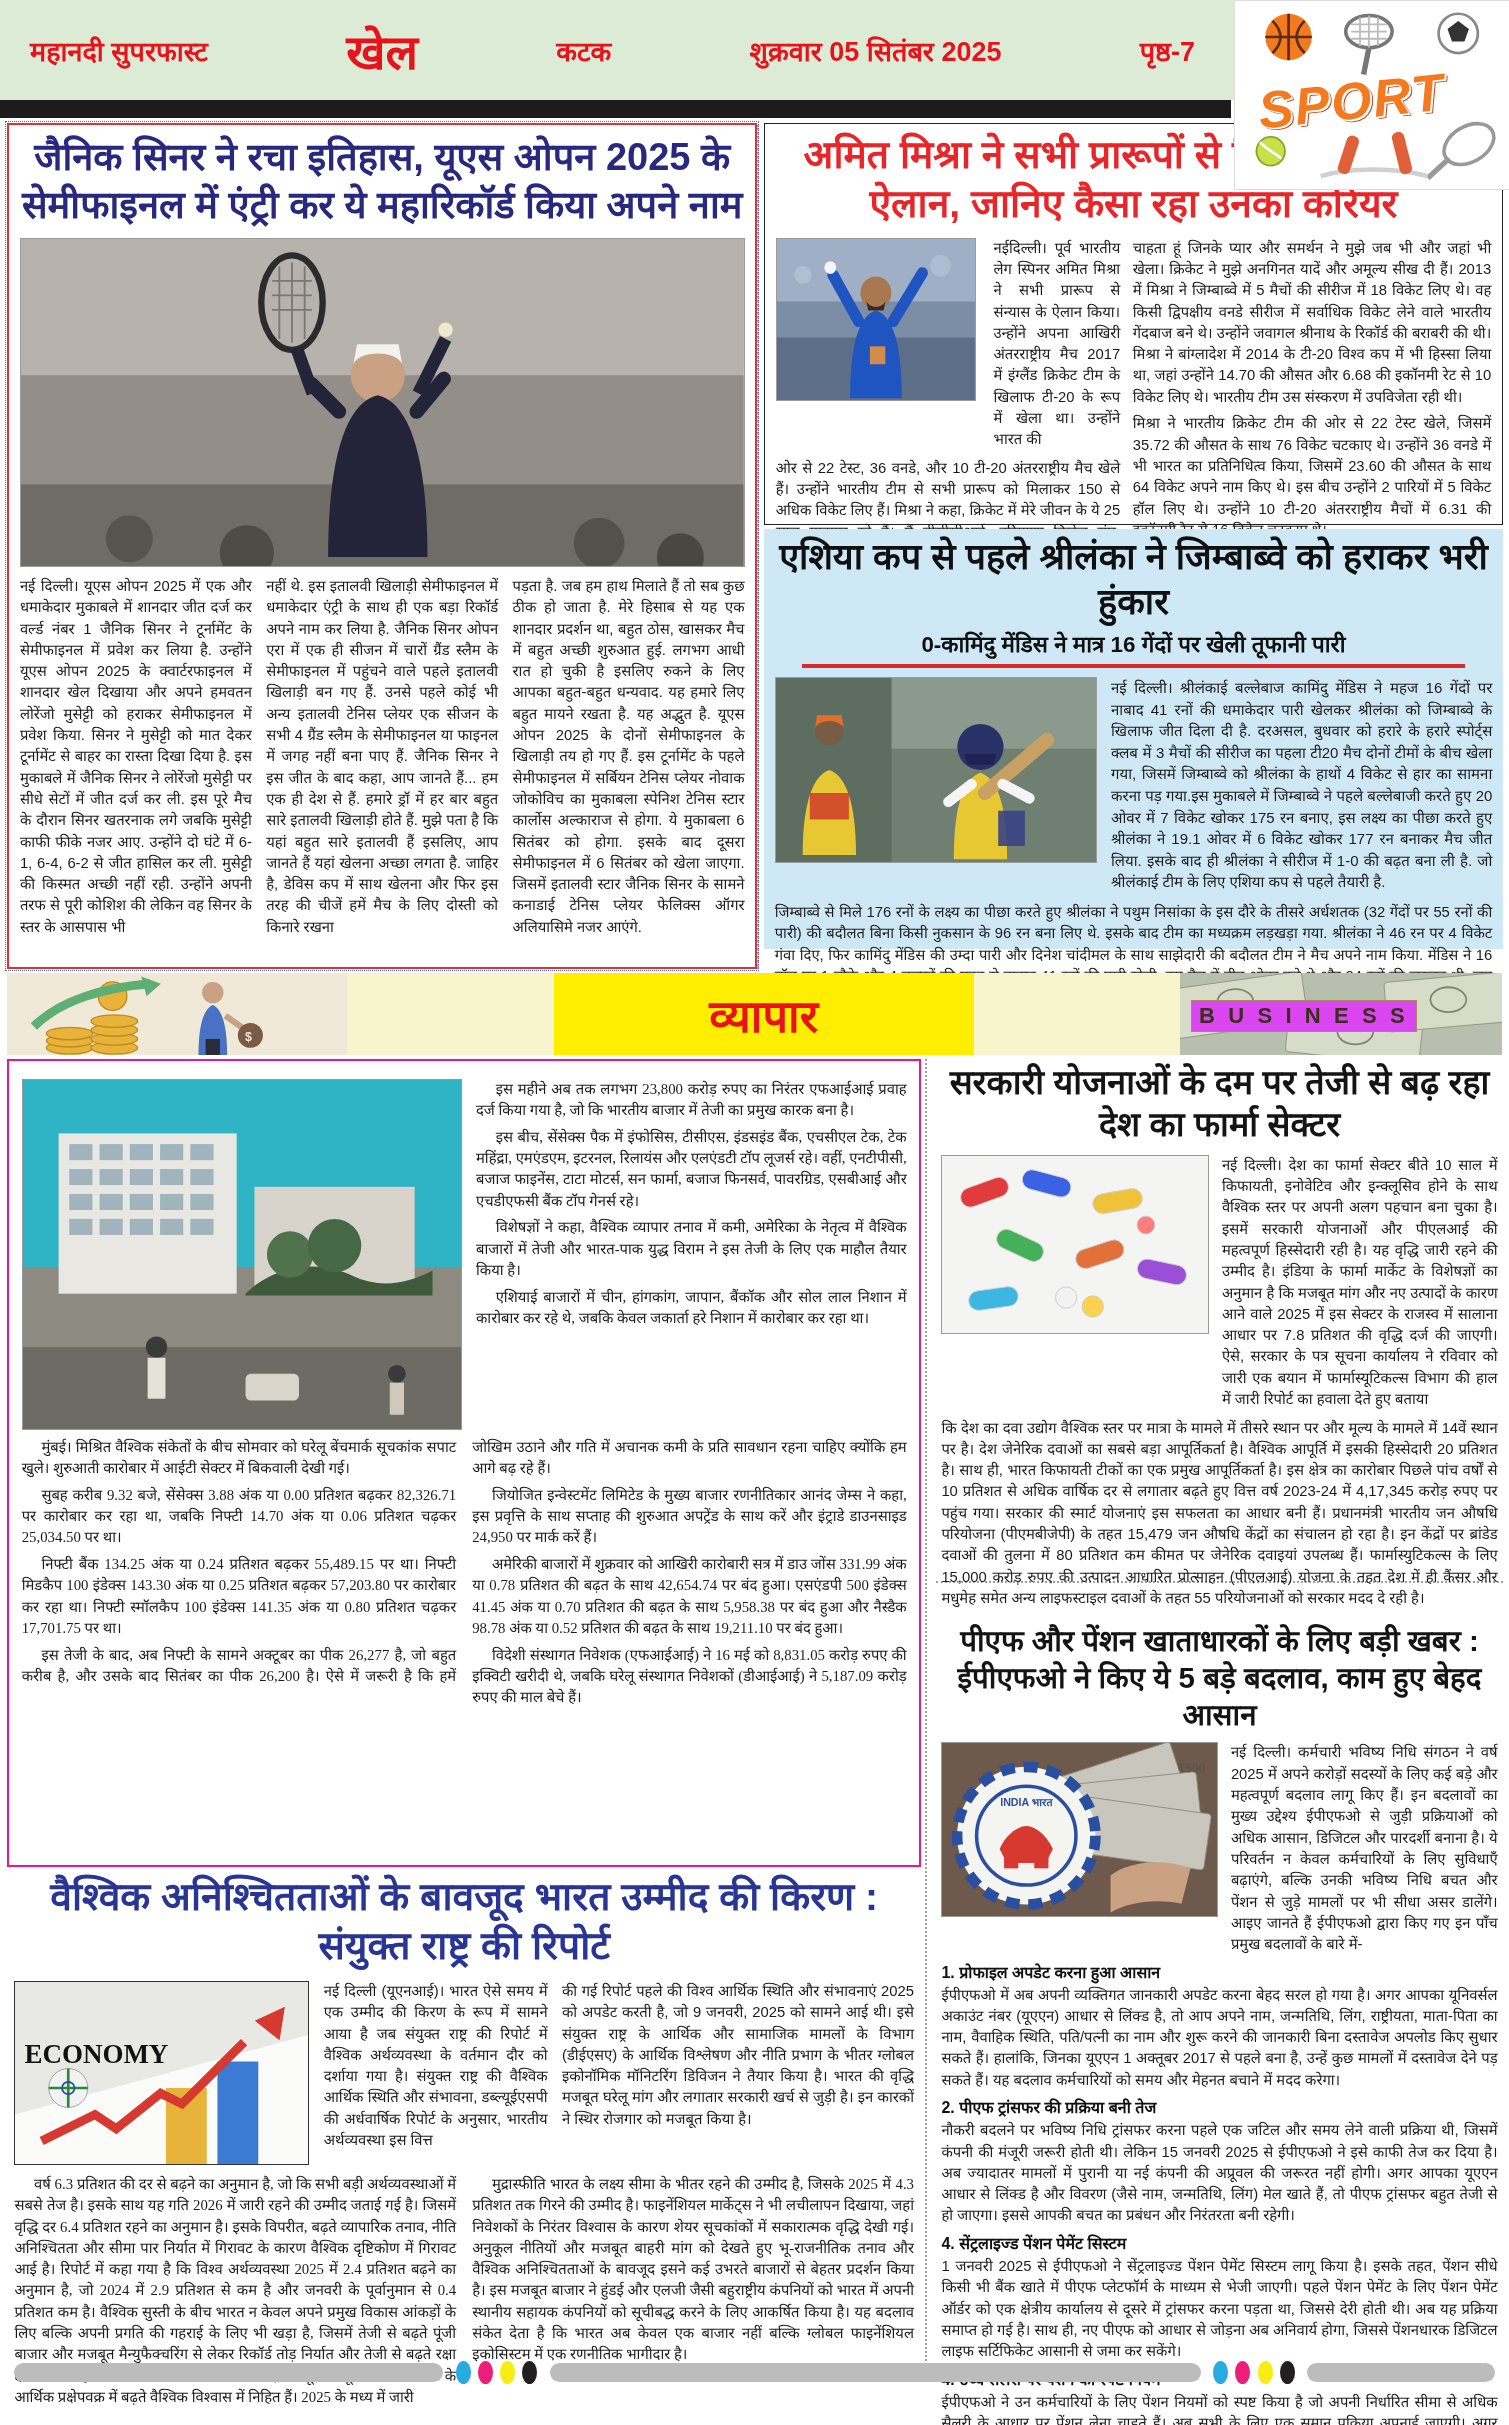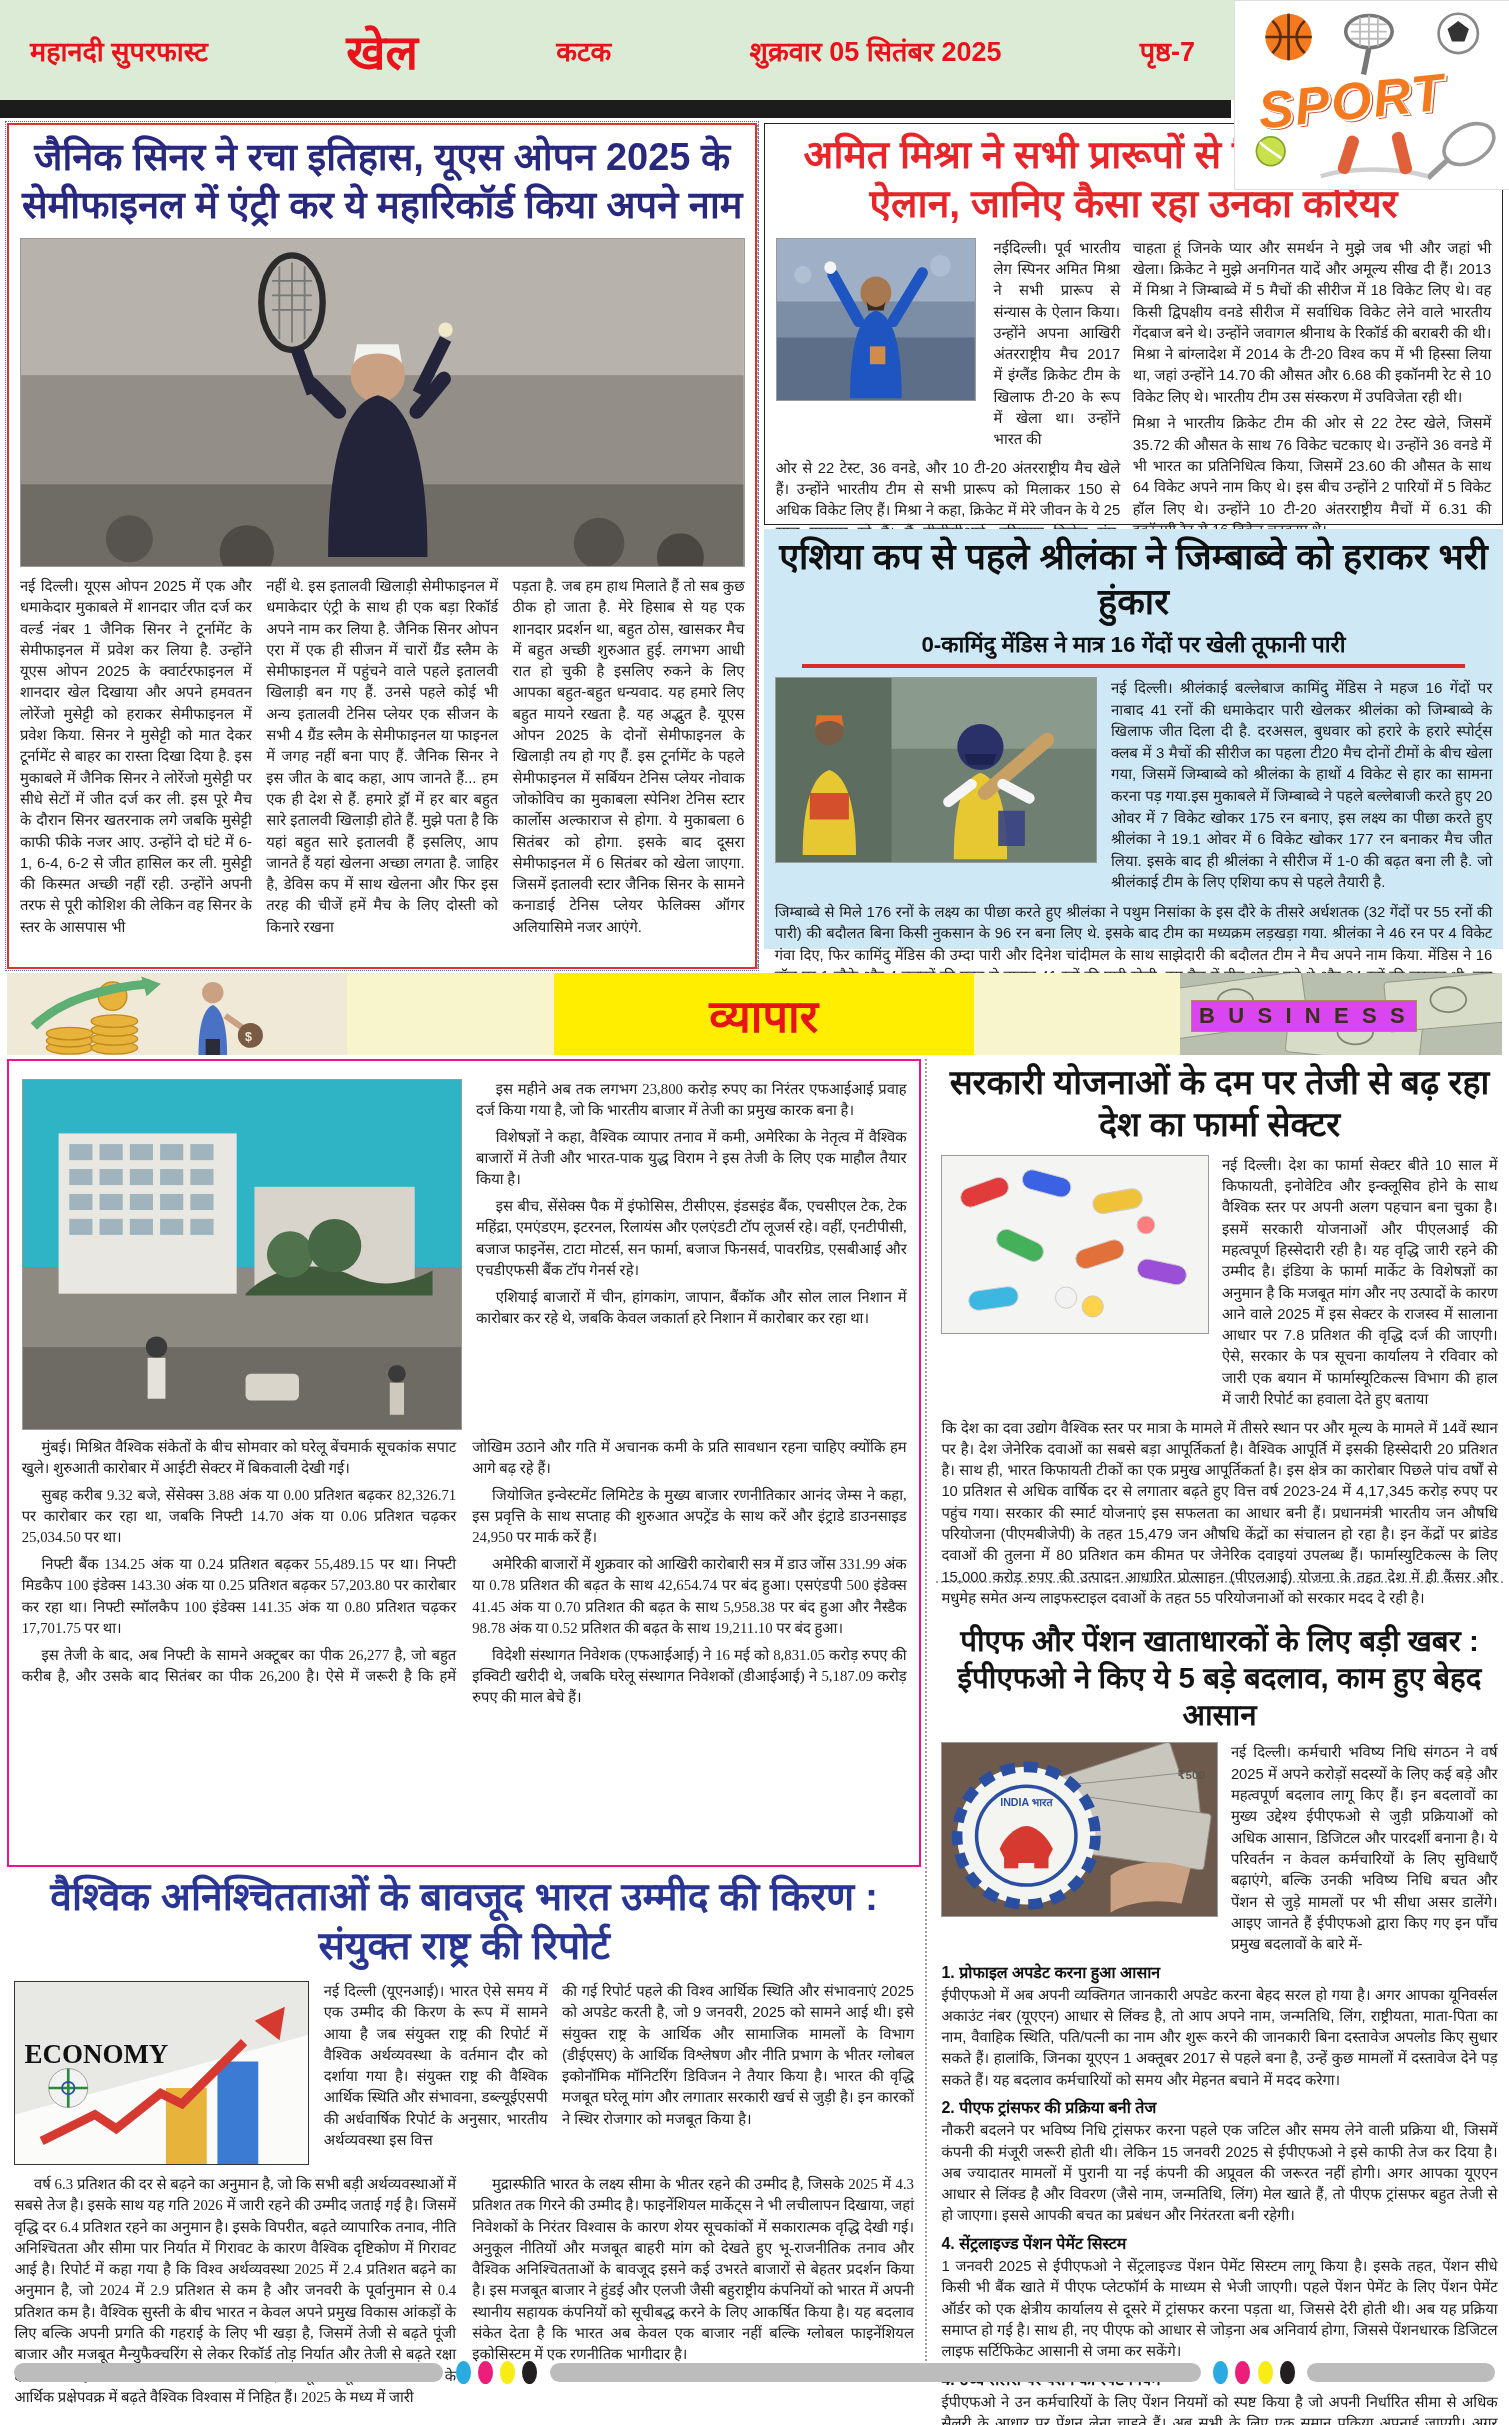--- a/index.html
+++ b/index.html
@@ -266,22 +266,22 @@
           <rect y="300" width="492" height="92" fill="#6e6b64"></rect>
           <circle cx="150" cy="300" r="12" fill="#3a3a3a"></circle>
             <rect x="140" y="312" width="20" height="46" fill="#e5e2da"></rect>
           <circle cx="420" cy="330" r="10" fill="#3a3a3a"></circle>
             <rect x="412" y="340" width="16" height="36" fill="#cfc9bd"></rect>
           <rect x="250" y="330" width="60" height="30" rx="6" fill="#dad5ca"></rect>
         </svg>
       </div>
       <div class="btxt" style="flex:1;">
         <p class="np">इस महीने अब तक लगभग 23,800 करोड़ रुपए का निरंतर एफआईआई प्रवाह दर्ज किया गया है, जो कि भारतीय बाजार में तेजी का प्रमुख कारक बना है।</p>
+        <p class="np">इस बीच, सेंसेक्स पैक में इंफोसिस, टीसीएस, इंडसइंड बैंक, एचसीएल टेक, टेक महिंद्रा, एमएंडएम, इटरनल, रिलायंस और एलएंडटी टॉप लूजर्स रहे। वहीं, एनटीपीसी, बजाज फाइनेंस, टाटा मोटर्स, सन फार्मा, बजाज फिनसर्व, पावरग्रिड, एसबीआई और एचडीएफसी बैंक टॉप गेनर्स रहे।</p>
         <p class="np">विशेषज्ञों ने कहा, वैश्विक व्यापार तनाव में कमी, अमेरिका के नेतृत्व में वैश्विक बाजारों में तेजी और भारत-पाक युद्ध विराम ने इस तेजी के लिए एक माहौल तैयार किया है।</p>
-        <p class="np">इस बीच, सेंसेक्स पैक में इंफोसिस, टीसीएस, इंडसइंड बैंक, एचसीएल टेक, टेक महिंद्रा, एमएंडएम, इटरनल, रिलायंस और एलएंडटी टॉप लूजर्स रहे। वहीं, एनटीपीसी, बजाज फाइनेंस, टाटा मोटर्स, सन फार्मा, बजाज फिनसर्व, पावरग्रिड, एसबीआई और एचडीएफसी बैंक टॉप गेनर्स रहे।</p>
         <p class="np">एशियाई बाजारों में चीन, हांगकांग, जापान, बैंकॉक और सोल लाल निशान में कारोबार कर रहे थे, जबकि केवल जकार्ता हरे निशान में कारोबार कर रहा था।</p>
       </div>
     </div>
     <div class="cols2 btxt" style="margin-top:7px;">
       <p class="np">मुंबई। मिश्रित वैश्विक संकेतों के बीच सोमवार को घरेलू बेंचमार्क सूचकांक सपाट खुले। शुरुआती कारोबार में आईटी सेक्टर में बिकवाली देखी गई।</p>
       <p class="np">सुबह करीब 9.32 बजे, सेंसेक्स 3.88 अंक या 0.00 प्रतिशत बढ़कर 82,326.71 पर कारोबार कर रहा था, जबकि निफ्टी 14.70 अंक या 0.06 प्रतिशत चढ़कर 25,034.50 पर था।</p>
       <p class="np">निफ्टी बैंक 134.25 अंक या 0.24 प्रतिशत बढ़कर 55,489.15 पर था। निफ्टी मिडकैप 100 इंडेक्स 143.30 अंक या 0.25 प्रतिशत बढ़कर 57,203.80 पर कारोबार कर रहा था। निफ्टी स्मॉलकैप 100 इंडेक्स 141.35 अंक या 0.80 प्रतिशत चढ़कर 17,701.75 पर था।</p>
       <p class="np">इस तेजी के बाद, अब निफ्टी के सामने अक्टूबर का पीक 26,277 है, जो बहुत करीब है, और उसके बाद सितंबर का पीक 26,200 है। ऐसे में जरूरी है कि हमें जोखिम उठाने और गति में अचानक कमी के प्रति सावधान रहना चाहिए क्योंकि हम आगे बढ़ रहे हैं।</p>
       <p class="np">जियोजित इन्वेस्टमेंट लिमिटेड के मुख्य बाजार रणनीतिकार आनंद जेम्स ने कहा, इस प्रवृत्ति के साथ सप्ताह की शुरुआत अपट्रेंड के साथ करें और इंट्राडे डाउनसाइड 24,950 पर मार्क करें हैं।</p>
       <p class="np">अमेरिकी बाजारों में शुक्रवार को आखिरी कारोबारी सत्र में डाउ जोंस 331.99 अंक या 0.78 प्रतिशत की बढ़त के साथ 42,654.74 पर बंद हुआ। एसएंडपी 500 इंडेक्स 41.45 अंक या 0.70 प्रतिशत की बढ़त के साथ 5,958.38 पर बंद हुआ और नैस्डैक 98.78 अंक या 0.52 प्रतिशत की बढ़त के साथ 19,211.10 पर बंद हुआ।</p>
@@ -328,21 +328,21 @@
           </g>
           <path d="M190 150c20-16 60-20 90-8l-10 40c-30-6-60-2-80 10z" fill="#caa183"></path>
           <circle cx="95" cy="105" r="78" fill="#f4f4f0"></circle>
           <circle cx="95" cy="105" r="78" fill="none" stroke="#2b4fa0" stroke-width="12" stroke-dasharray="16 10"></circle>
           <circle cx="95" cy="105" r="56" fill="none" stroke="#2b4fa0" stroke-width="4"></circle>
           <path d="M65 120c8-18 22-26 30-26s22 8 30 26l-8 16H73z" fill="#d6392f"></path>
           <rect x="70" y="128" width="16" height="14" fill="#d6392f"></rect>
             <rect x="104" y="128" width="16" height="14" fill="#d6392f"></rect>
         </svg>
         <div style="position:absolute;left:57px;top:52px;color:#2b4fa0;font-size:10.7px;font-weight:bold;text-align:center;width:54px;">INDIA भारत</div>
-        <div style="position:absolute;right:12.5px;top:25px;color:#5b564d;font-size:11.6px;font-weight:bold;">₹500</div>
+        <div style="position:absolute;right:12.5px;top:18px;color:#5b564d;font-size:11.6px;font-weight:bold;">₹500</div>
       </div>
       <div class="btxt" style="flex:1;">नई दिल्ली। कर्मचारी भविष्य निधि संगठन ने वर्ष 2025 में अपने करोड़ों सदस्यों के लिए कई बड़े और महत्वपूर्ण बदलाव लागू किए हैं। इन बदलावों का मुख्य उद्देश्य ईपीएफओ से जुड़ी प्रक्रियाओं को अधिक आसान, डिजिटल और पारदर्शी बनाना है। ये परिवर्तन न केवल कर्मचारियों के लिए सुविधाएँ बढ़ाएंगे, बल्कि उनकी भविष्य निधि बचत और पेंशन से जुड़े मामलों पर भी सीधा असर डालेंगे। आइए जानते हैं ईपीएफओ द्वारा किए गए इन पाँच प्रमुख बदलावों के बारे में-</div>
     </div>
     <div>
       <div>
         <div class="itemtitle">1. प्रोफाइल अपडेट करना हुआ आसान</div>
         <div class="btxt">ईपीएफओ में अब अपनी व्यक्तिगत जानकारी अपडेट करना बेहद सरल हो गया है। अगर आपका यूनिवर्सल अकाउंट नंबर (यूएएन) आधार से लिंक्ड है, तो आप अपने नाम, जन्मतिथि, लिंग, राष्ट्रीयता, माता-पिता का नाम, वैवाहिक स्थिति, पति/पत्नी का नाम और शुरू करने की जानकारी बिना दस्तावेज अपलोड किए सुधार सकते हैं। हालांकि, जिनका यूएएन 1 अक्तूबर 2017 से पहले बना है, उन्हें कुछ मामलों में दस्तावेज देने पड़ सकते हैं। यह बदलाव कर्मचारियों को समय और मेहनत बचाने में मदद करेगा।</div>
       </div>
       <div>
         <div class="itemtitle">2. पीएफ ट्रांसफर की प्रक्रिया बनी तेज</div>

